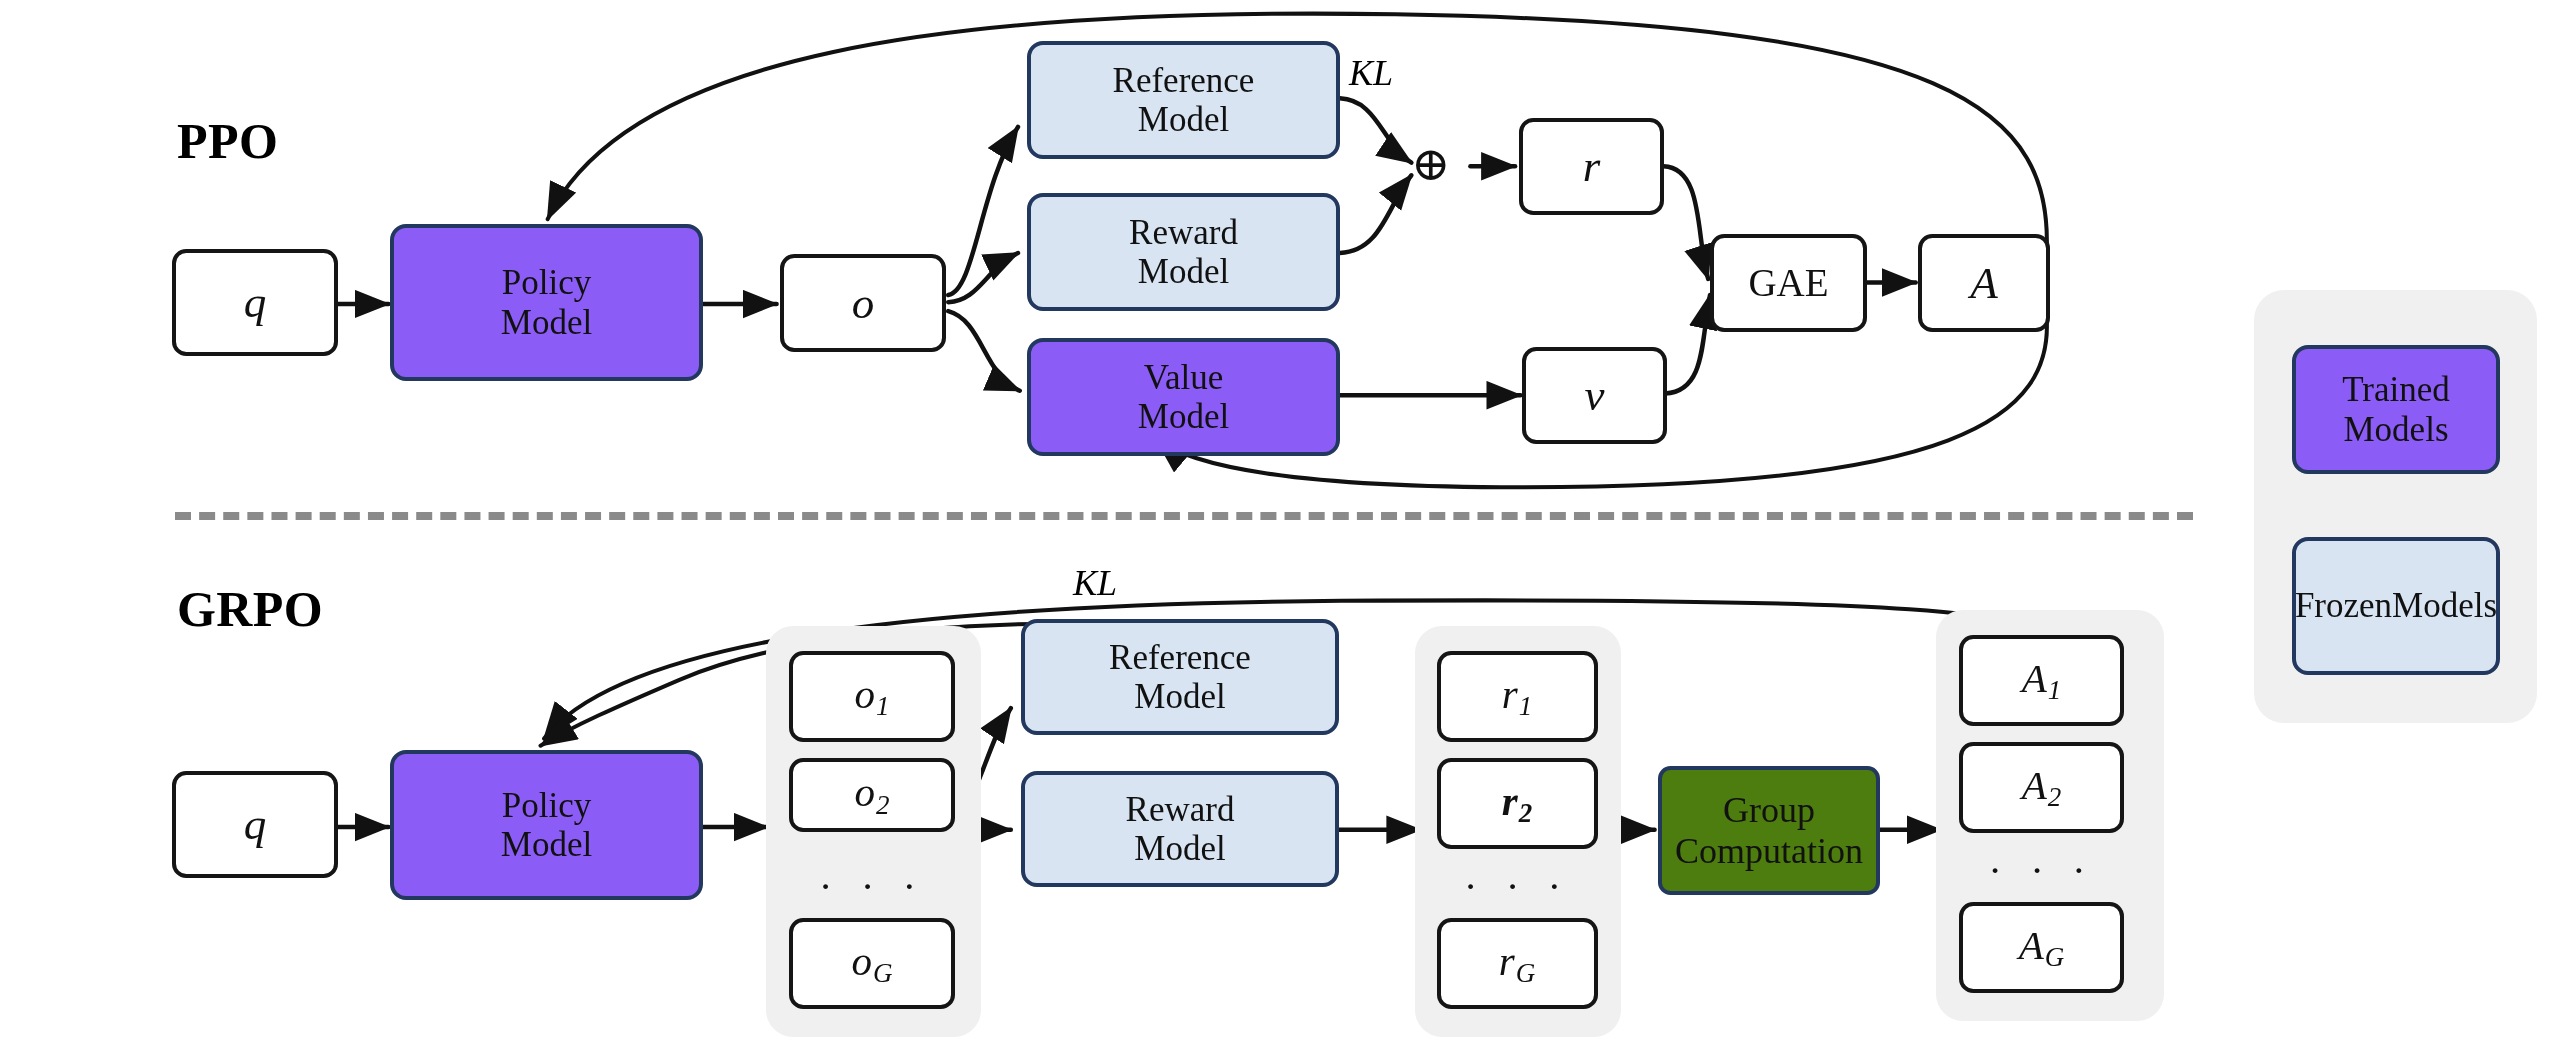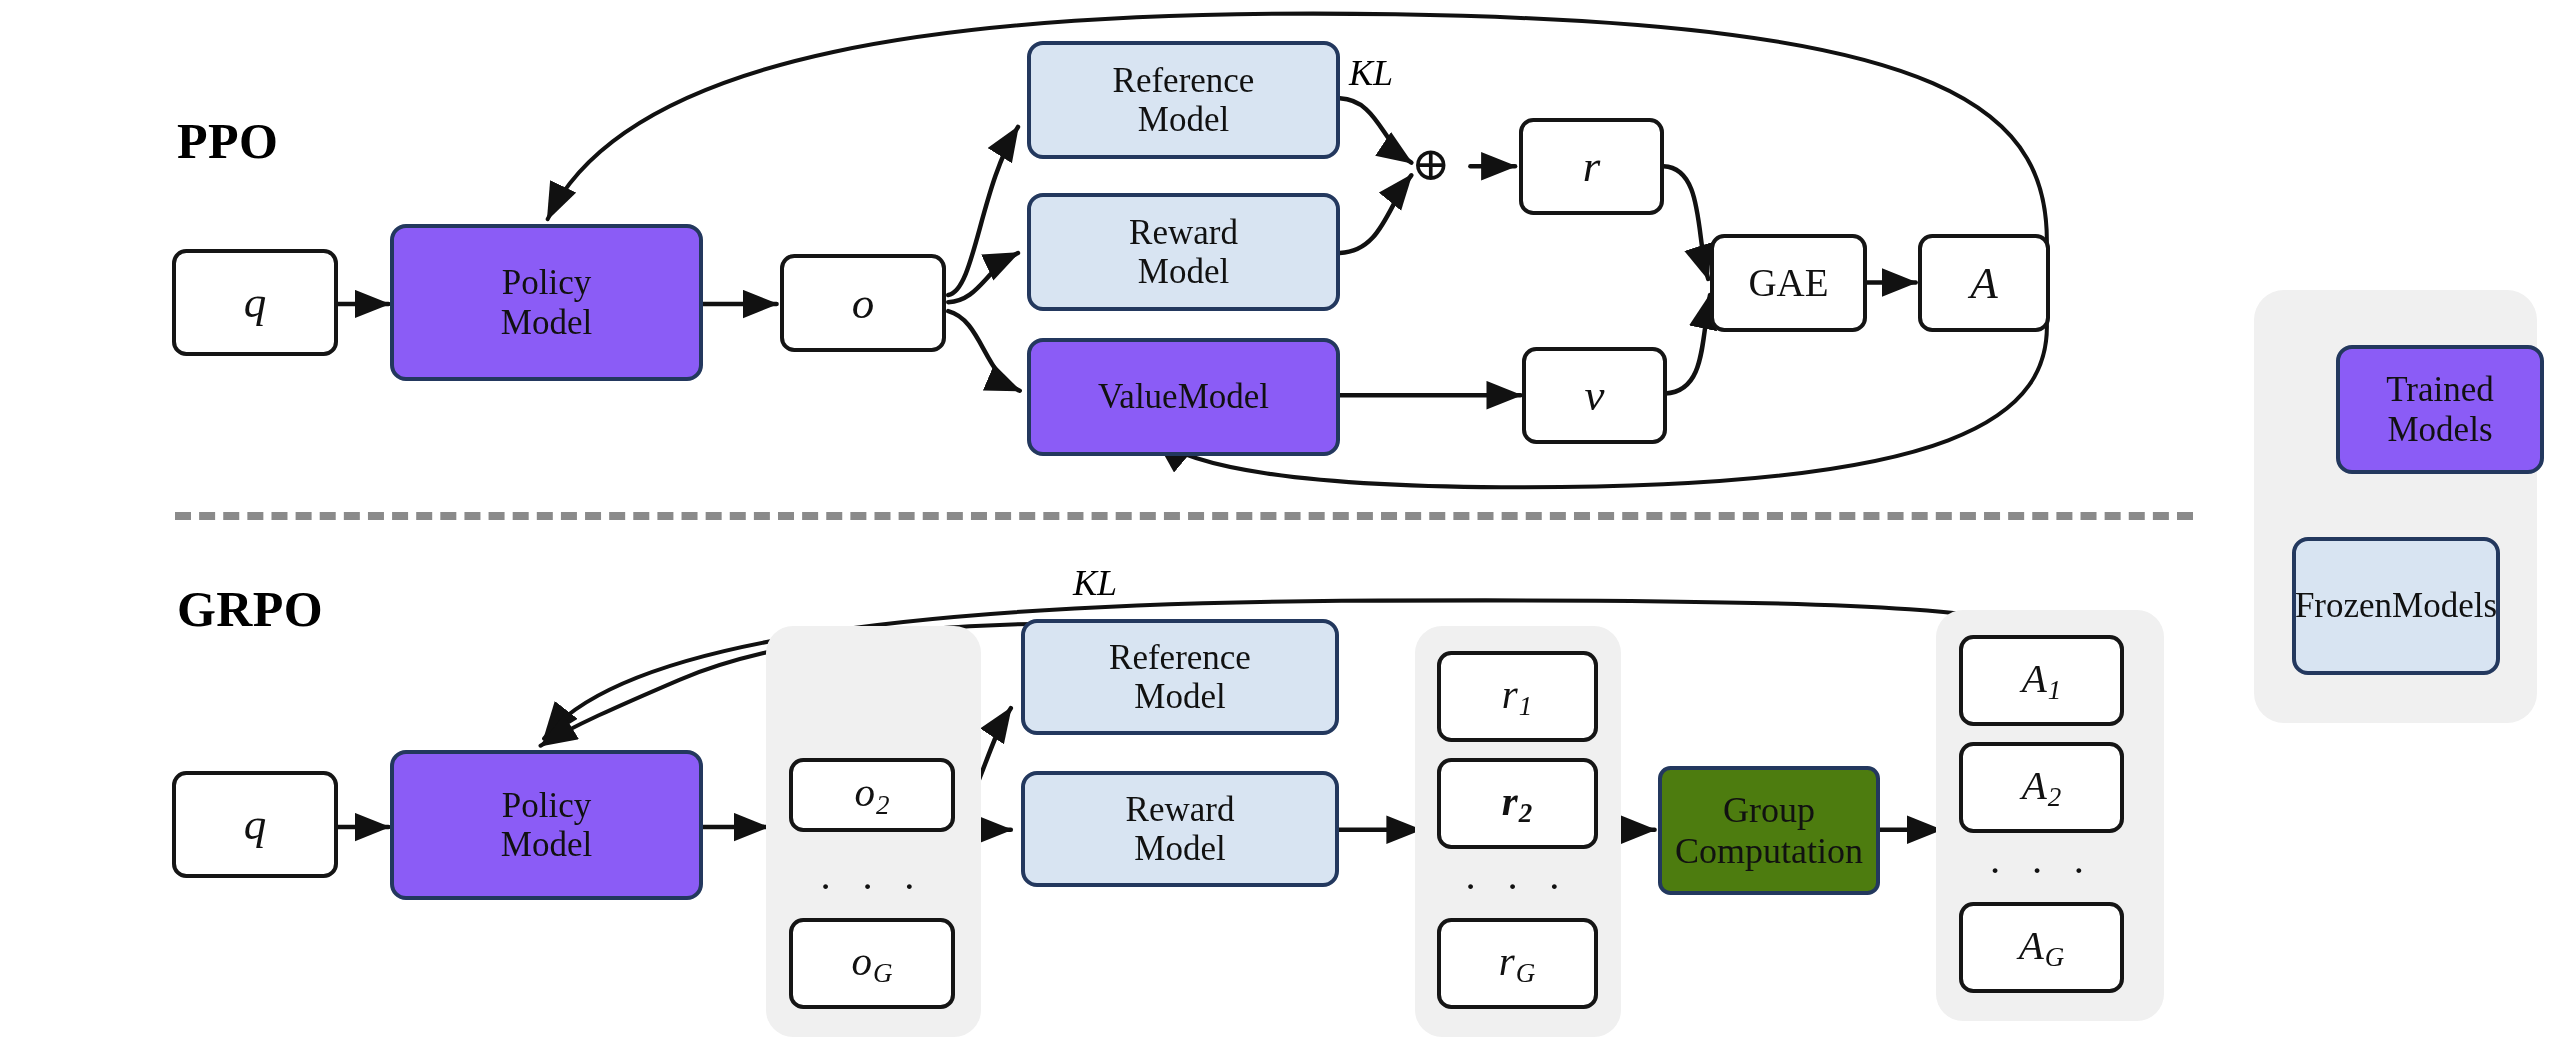--- a/index.html
+++ b/index.html
@@ -200,21 +200,21 @@
   <div class="node frozen" style="left:1027px; top:41px; width:313px; height:118px; flex-direction:column;">
     <span class="txt-2l">Reference</span>
     <span class="txt-2l">Model</span>
   </div>
 
   <div class="node frozen" style="left:1027px; top:193px; width:313px; height:118px; flex-direction:column;">
     <span class="txt-2l">Reward</span>
     <span class="txt-2l">Model</span>
   </div>
 
-  <div class="node trained" style="left:1027px; top:338px; width:313px; height:118px; flex-direction:row;">
+  <div class="node trained" style="left:1027px; top:338px; width:313px; height:118px; flex-direction:column;">
     <span class="txt-2l">Value</span>
     <span class="txt-2l">Model</span>
   </div>
 
   <div class="kl-label" style="left:1349px; top:52px;">KL</div>
 
   <div class="oplus" style="left:1411px; top:141px;">⊕</div>
 
   <div class="node plain" style="left:1519px; top:118px; width:145px; height:97px;">
     <span class="math-big">r</span>
@@ -241,20 +241,23 @@
   </div>
 
   <div class="node trained" style="left:390px; top:750px; width:313px; height:150px; flex-direction:column;">
     <span class="txt-2l">Policy</span>
     <span class="txt-2l">Model</span>
   </div>
 
   <div class="kl-label" style="left:1073px; top:562px;">KL</div>
 
   <div class="group-wrap" style="left:766px; top:626px; width:215px; height:411px;">
+    <div class="node plain" style="left:23px; top:25px; width:166px; height:91px;">
+      <span class="math"><span>o</span><span class="sub">1</span></span>
+    </div>
     <div class="node plain" style="left:23px; top:132px; width:166px; height:74px;">
       <span class="math"><span>o</span><span class="sub">2</span></span>
     </div>
     <div class="dots" style="left:23px; top:240px; width:166px;">· · ·</div>
     <div class="node plain" style="left:23px; top:292px; width:166px; height:91px;">
       <span class="math"><span>o</span><span class="sub">G</span></span>
     </div>
   </div>
 
   <div class="node frozen" style="left:1021px; top:619px; width:318px; height:116px; flex-direction:column;">
@@ -292,21 +295,21 @@
     <div class="node plain" style="left:23px; top:132px; width:165px; height:91px;">
       <span class="math"><span>A</span><span class="sub">2</span></span>
     </div>
     <div class="dots" style="left:23px; top:240px; width:165px;">· · ·</div>
     <div class="node plain" style="left:23px; top:292px; width:165px; height:91px;">
       <span class="math"><span>A</span><span class="sub">G</span></span>
     </div>
   </div>
 
   <div class="legend-wrap" style="left:2254px; top:290px; width:283px; height:433px;">
-    <div class="node trained" style="left:38px; top:55px; width:208px; height:129px; flex-direction:column;margin-left:44px;">
+    <div class="node trained" style="left:38px; top:55px; width:208px; height:129px; flex-direction:column;">
       <span class="txt-2l">Trained</span>
       <span class="txt-2l">Models</span>
     </div>
     <div class="node frozen" style="left:38px; top:247px; width:208px; height:138px; flex-direction:row;">
       <span class="txt-2l">Frozen</span>
       <span class="txt-2l">Models</span>
     </div>
   </div>
 
 </div>

